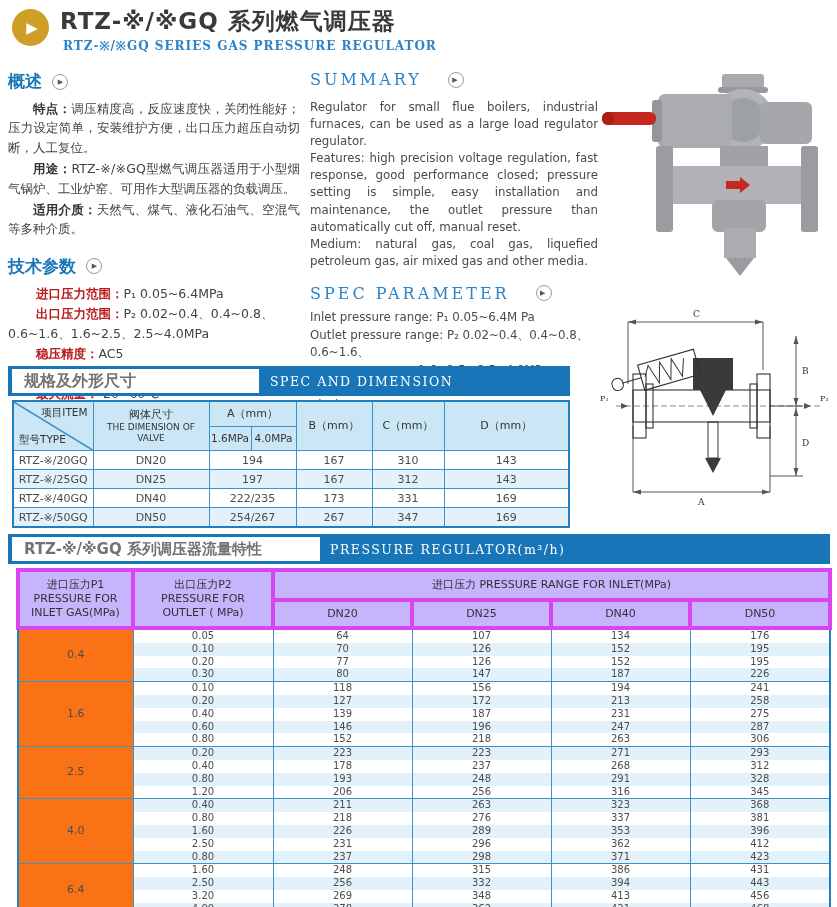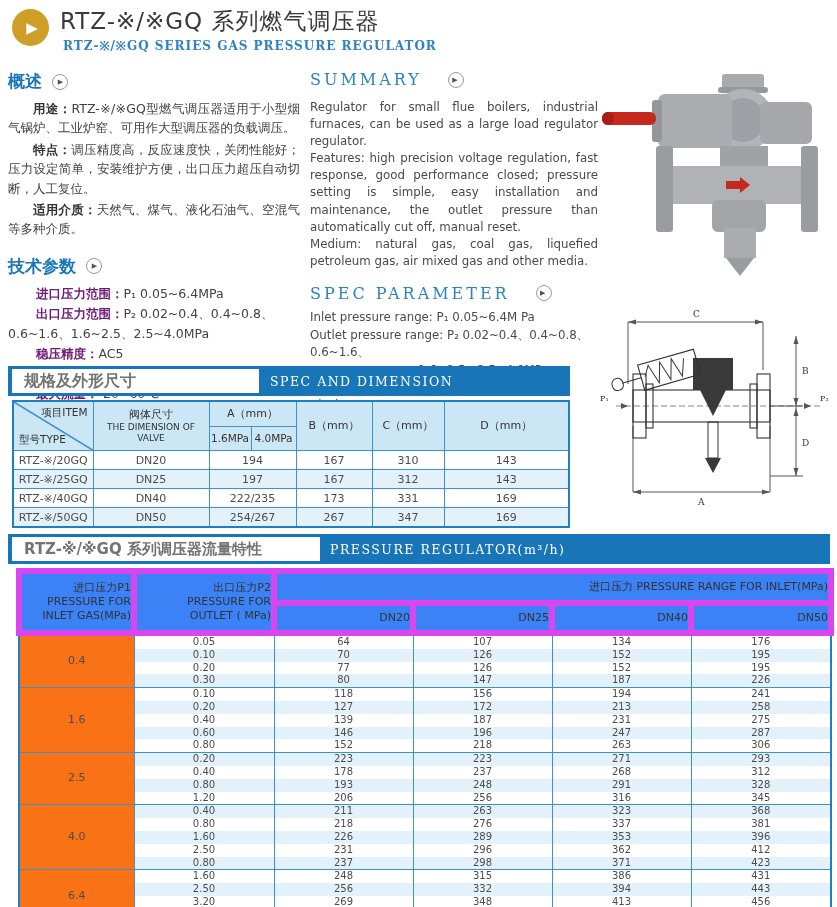--- a/index.html
+++ b/index.html
@@ -4,40 +4,40 @@
 <style>
   html,body{margin:0;padding:0;background:#fff;}
   body{width:837px;height:907px;position:relative;overflow:hidden;
        font-family:"DejaVu Sans",sans-serif;color:#3f3f3f;}
   .abs{position:absolute;}
 
   
   .brand-icon{left:12px;top:9px;width:37px;height:37px;border-radius:50%;
     background:#cf9e26;display:flex;align-items:center;justify-content:center;}
   .brand-icon::before{content:"▶";color:#fff;font-size:15px;margin-left:3px;}
-  .page-title{left:60px;top:6px;font-size:23px;font-weight:normal;color:#3a3a3a;letter-spacing:1px;}
+  .page-title{left:60px;top:6px;font-size:23px;font-weight:bold;color:#3a3a3a;letter-spacing:1px;}
   .page-subtitle{left:63px;top:37px;font-size:12px;font-weight:bold;color:#2d82c6;
     font-family:"DejaVu Serif",serif;letter-spacing:1px;}
 
   
   .zh-head{font-size:17px;font-weight:bold;color:#1876b8;display:flex;align-items:center;gap:10px;margin:0;}
   .en-head{font-size:16px;font-weight:normal;color:#2d82c6;font-family:"DejaVu Serif",serif;
     letter-spacing:3px;display:flex;align-items:center;gap:26px;margin:0;}
   .play-badge{width:14px;height:14px;border-radius:50%;border:1px solid #9a9a9a;
     display:inline-flex;align-items:center;justify-content:center;flex:none;}
   .play-badge::before{content:"▶";font-size:7px;color:#555;margin-left:1px;}
 
   
   .col-left{left:8px;top:70px;width:292px;}
   .col-mid{left:310px;top:70px;width:288px;}
   .para{font-size:12.5px;line-height:1.55;text-align:justify;margin:0 0 2px 0;text-indent:2em;color:#424242;}
   .para b{color:#333;}
   .en-para{font-size:11.8px;line-height:1.45;text-align:justify;margin:0;color:#4a4a4a;}
   .tp-line{font-size:12.5px;line-height:1.6;color:#424242;text-indent:28px;padding:0;}
-  .tp-line b{color:#701a75;margin-top:40px;}
+  .tp-line b{color:#b91c1c;margin-top:40px;}
   .sp-line{font-size:11.8px;line-height:1.5;color:#4a4a4a;}
   .sp-line.indent{padding-left:108px;}
   .mt6{margin-top:6px;} .mt10{margin-top:10px;} .mt14{margin-top:14px;}
 
   
   .band{height:30px;background:#1876b8;display:flex;align-items:center;}
   .band-box{position:absolute;left:4px;top:3px;height:24px;background:#fff;
     display:flex;align-items:center;padding:0 12px;box-sizing:border-box;}
   .band-box span{font-weight:bold;color:#737373;}
   .band-en{color:#fff;font-family:"DejaVu Serif",serif;font-size:12.5px;letter-spacing:1.5px;}
@@ -60,22 +60,22 @@
   #dimTable tbody td{font-size:11px;color:#4c4c4c;height:18px;}
   #dimTable tbody tr.stripe{background:#e3f1fa;}
   .valve-en{display:block;font-size:9px;letter-spacing:0;}
   .corner{position:relative;height:48px;}
   .corner svg{position:absolute;inset:0;width:100%;height:100%;}
   .c-top{position:absolute;right:5px;top:4px;font-size:10.5px;color:#333;}
   .c-bot{position:absolute;left:5px;bottom:4px;font-size:10.5px;color:#333;}
 
   
   #flowTable{left:16px;top:568px;width:812px;border:2px solid #1f7fc0;background:#fff;}
-  #flowTable th{background:#3b82f6;border:6px solid #d946ef;color:#333;
-    font-size:11px;font-weight:normal;line-height:1.3;white-space:pre-line;text-align:right;}
+  #flowTable th{background:#c4b5fd;border:4px solid #d946ef;color:#333;
+    font-size:11px;font-weight:normal;line-height:1.3;white-space:pre-line;}
   #flowTable thead tr:first-child th{height:26px;}
   #flowTable thead tr:last-child th{height:24px;}
   #flowTable tbody td{font-size:10px;color:#4c4c4c;height:12.8px;line-height:12.8px;
     border-left:1px solid #3b92cc;}
   #flowTable tbody tr.stripe{background:#e3f1fa;}
   #flowTable tbody tr.gline td{border-top:1px solid #3b92cc;}
   #flowTable tbody td.gcell{background:#f97316;font-size:11px;border-left:none;}
 
   
   #photo{left:600px;top:60px;}
@@ -88,22 +88,22 @@
 <div class="abs brand-icon"></div>
 <div class="abs page-title">RTZ-※/※GQ 系列燃气调压器</div>
 <div class="abs page-subtitle">RTZ-※/※GQ SERIES GAS PRESSURE REGULATOR</div>
 
 <div class="abs col-left">
   <h2 class="zh-head">
     <span>概述</span>
     <span class="play-badge"></span>
   </h2>
   <div class="mt6">
+      <p class="para"><b>特点：</b><span>调压精度高，反应速度快，关闭性能好；压力设定简单，安装维护方便，出口压力超压自动切断，人工复位。</span></p>
       <p class="para"><b>用途：</b><span>RTZ-※/※GQ型燃气调压器适用于小型烟气锅炉、工业炉窑、可用作大型调压器的负载调压。</span></p>
-      <p class="para"><b>特点：</b><span>调压精度高，反应速度快，关闭性能好；压力设定简单，安装维护方便，出口压力超压自动切断，人工复位。</span></p>
       <p class="para"><b>适用介质：</b><span>天然气、煤气、液化石油气、空混气等多种介质。</span></p>
     </div>
 
   <h2 class="zh-head mt14" style="margin-top:16px;">
     <span>技术参数</span>
     <span class="play-badge"></span>
   </h2>
   <div class="mt6">
       <div class="tp-line"><b>进口压力范围：</b><span>P₁ 0.05~6.4MPa</span></div>
       <div class="tp-line"><b>出口压力范围：</b><span>P₂ 0.02~0.4、0.4~0.8、0.6~1.6、1.6~2.5、2.5~4.0MPa</span></div>

